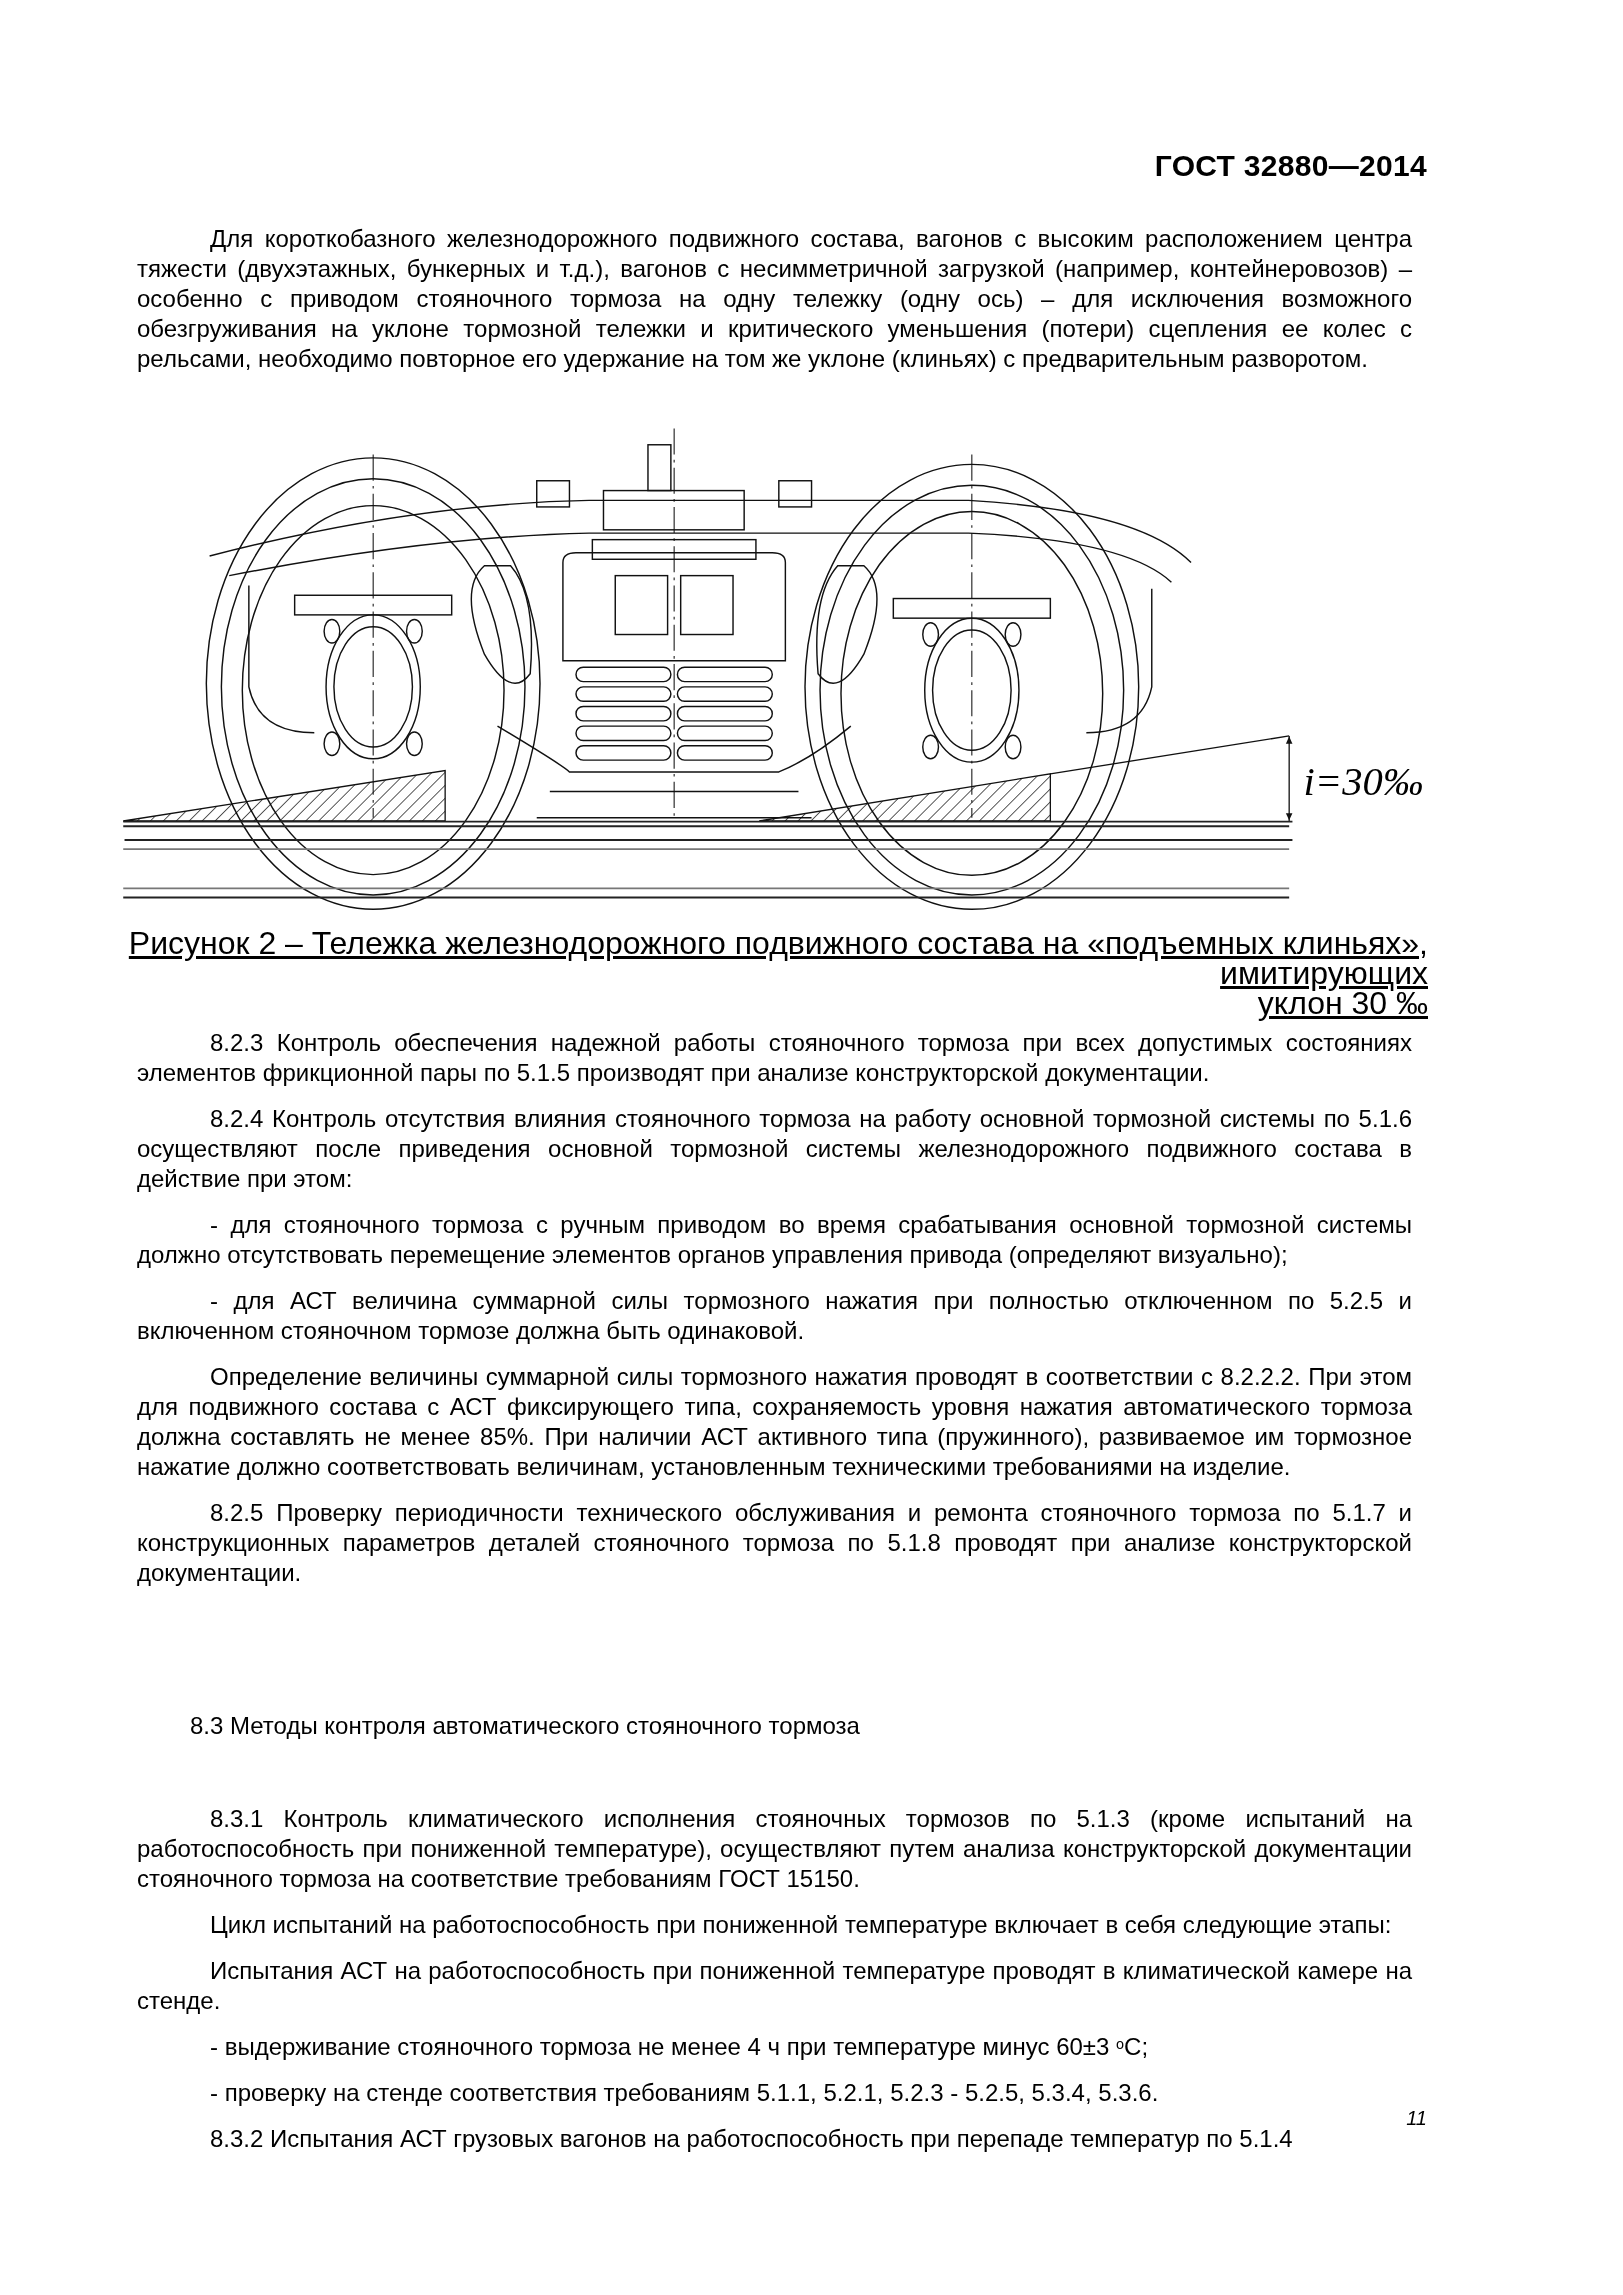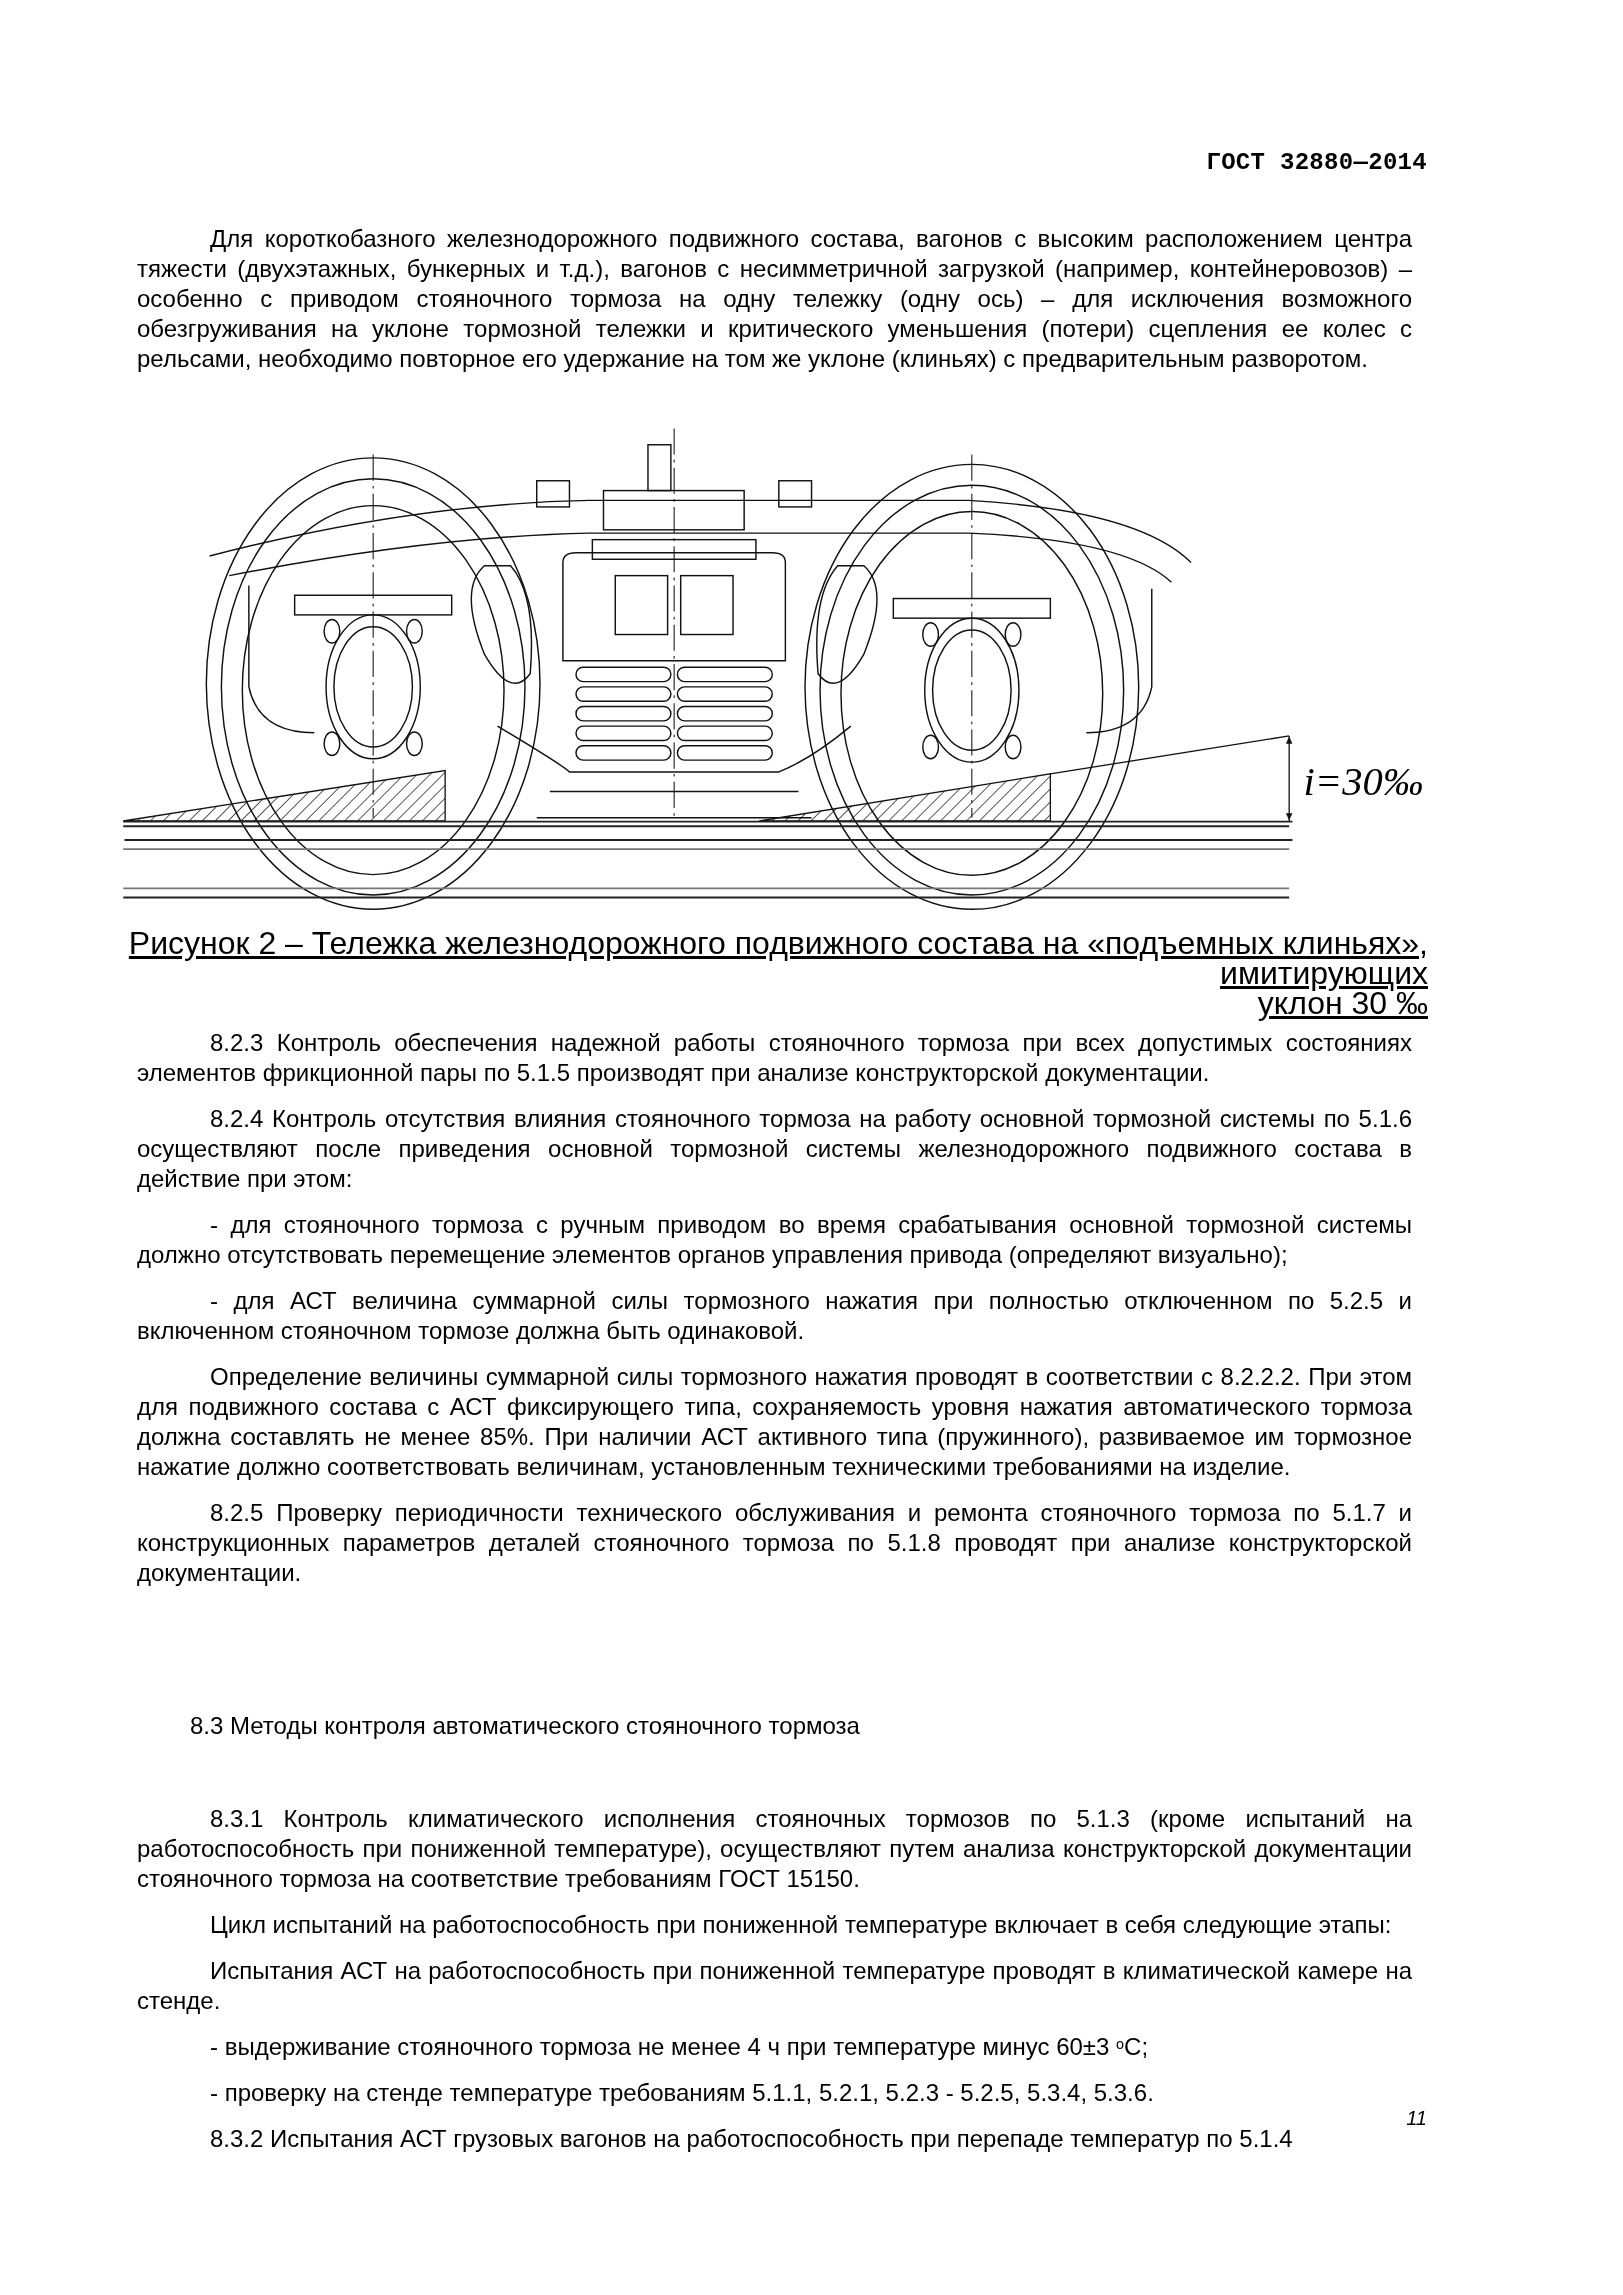--- a/index.html
+++ b/index.html
@@ -1,18 +1,18 @@
 <!DOCTYPE html>
 <html style="font-size:10.5px"><head>
 <meta charset="utf-8">
 <style>
   html, body { margin:0; padding:0; background:#ffffff; }
   body { width:1623px; height:2295px; position:relative; overflow:hidden;
          font-family:"Liberation Sans", sans-serif; color:#000; }
-  .hdr { position:absolute; top:149px; right:196px; font-weight:bold; font-size:24px; letter-spacing:0.3px;font-family:Liberation Mono, monospace; }
+  .hdr { position:absolute; top:149px; right:196px; font-weight:bold; font-size:30px; letter-spacing:0.3px; }
   .block { position:absolute; left:121px; width:1307px; font-size:24px; line-height:30px;
            text-align:justify; }
   .block p { margin:16px; }
   .ind { text-indent:73px; }
   .fig { position:absolute; left:118px; top:425px; width:1374px; height:491px; }
   .caption { position:absolute; left:121px; top:928px; width:1307px; font-size:32px; line-height:30px; text-align:right;text-decoration:underline; }
   .heading { position:absolute; left:190px; top:1712px; font-size:24px; font-weight:normal; }
   .pagenum { position:absolute; right:196px; top:2107px; font-size:20px;font-style:italic; }
   sup { font-size:14.4px; vertical-align:top; position:relative; top:-2.6px; }
   svg text { font-family:"Liberation Serif", serif; }
@@ -140,18 +140,18 @@
   <p class="ind">8.2.5 Проверку периодичности технического обслуживания и ремонта стояночного тормоза по 5.1.7 и конструкционных параметров деталей стояночного тормоза по 5.1.8 проводят при анализе конструкторской документации.</p>
 </div>
 
 <div class="heading">8.3 Методы контроля автоматического стояночного тормоза</div>
 
 <div class="block" style="top:1788px;">
   <p class="ind">8.3.1 Контроль климатического исполнения стояночных тормозов по 5.1.3 (кроме испытаний на работоспособность при пониженной температуре), осуществляют путем анализа конструкторской документации стояночного тормоза на соответствие требованиям ГОСТ 15150.</p>
   <p class="ind">Цикл испытаний на работоспособность при пониженной температуре включает в себя следующие этапы:</p>
   <p class="ind">Испытания АСТ на работоспособность при пониженной температуре проводят в климатической камере на стенде.</p>
   <p class="ind"><span>- выдерживание стояночного тормоза не менее 4 ч при температуре минус 60±3 </span><sup>o</sup><span>С;</span></p>
-  <p class="ind">- проверку на стенде температуре требованиям 5.1.1, 5.2.1, 5.2.3 - 5.2.5, 5.3.4, 5.3.6.</p>
+  <p class="ind">- проверку на стенде соответствия требованиям 5.1.1, 5.2.1, 5.2.3 - 5.2.5, 5.3.4, 5.3.6.</p>
   <p class="ind">8.3.2 Испытания АСТ грузовых вагонов на работоспособность при перепаде температур по 5.1.4</p>
 </div>
 
 <div class="pagenum">11</div>
 
 
 </body></html>

